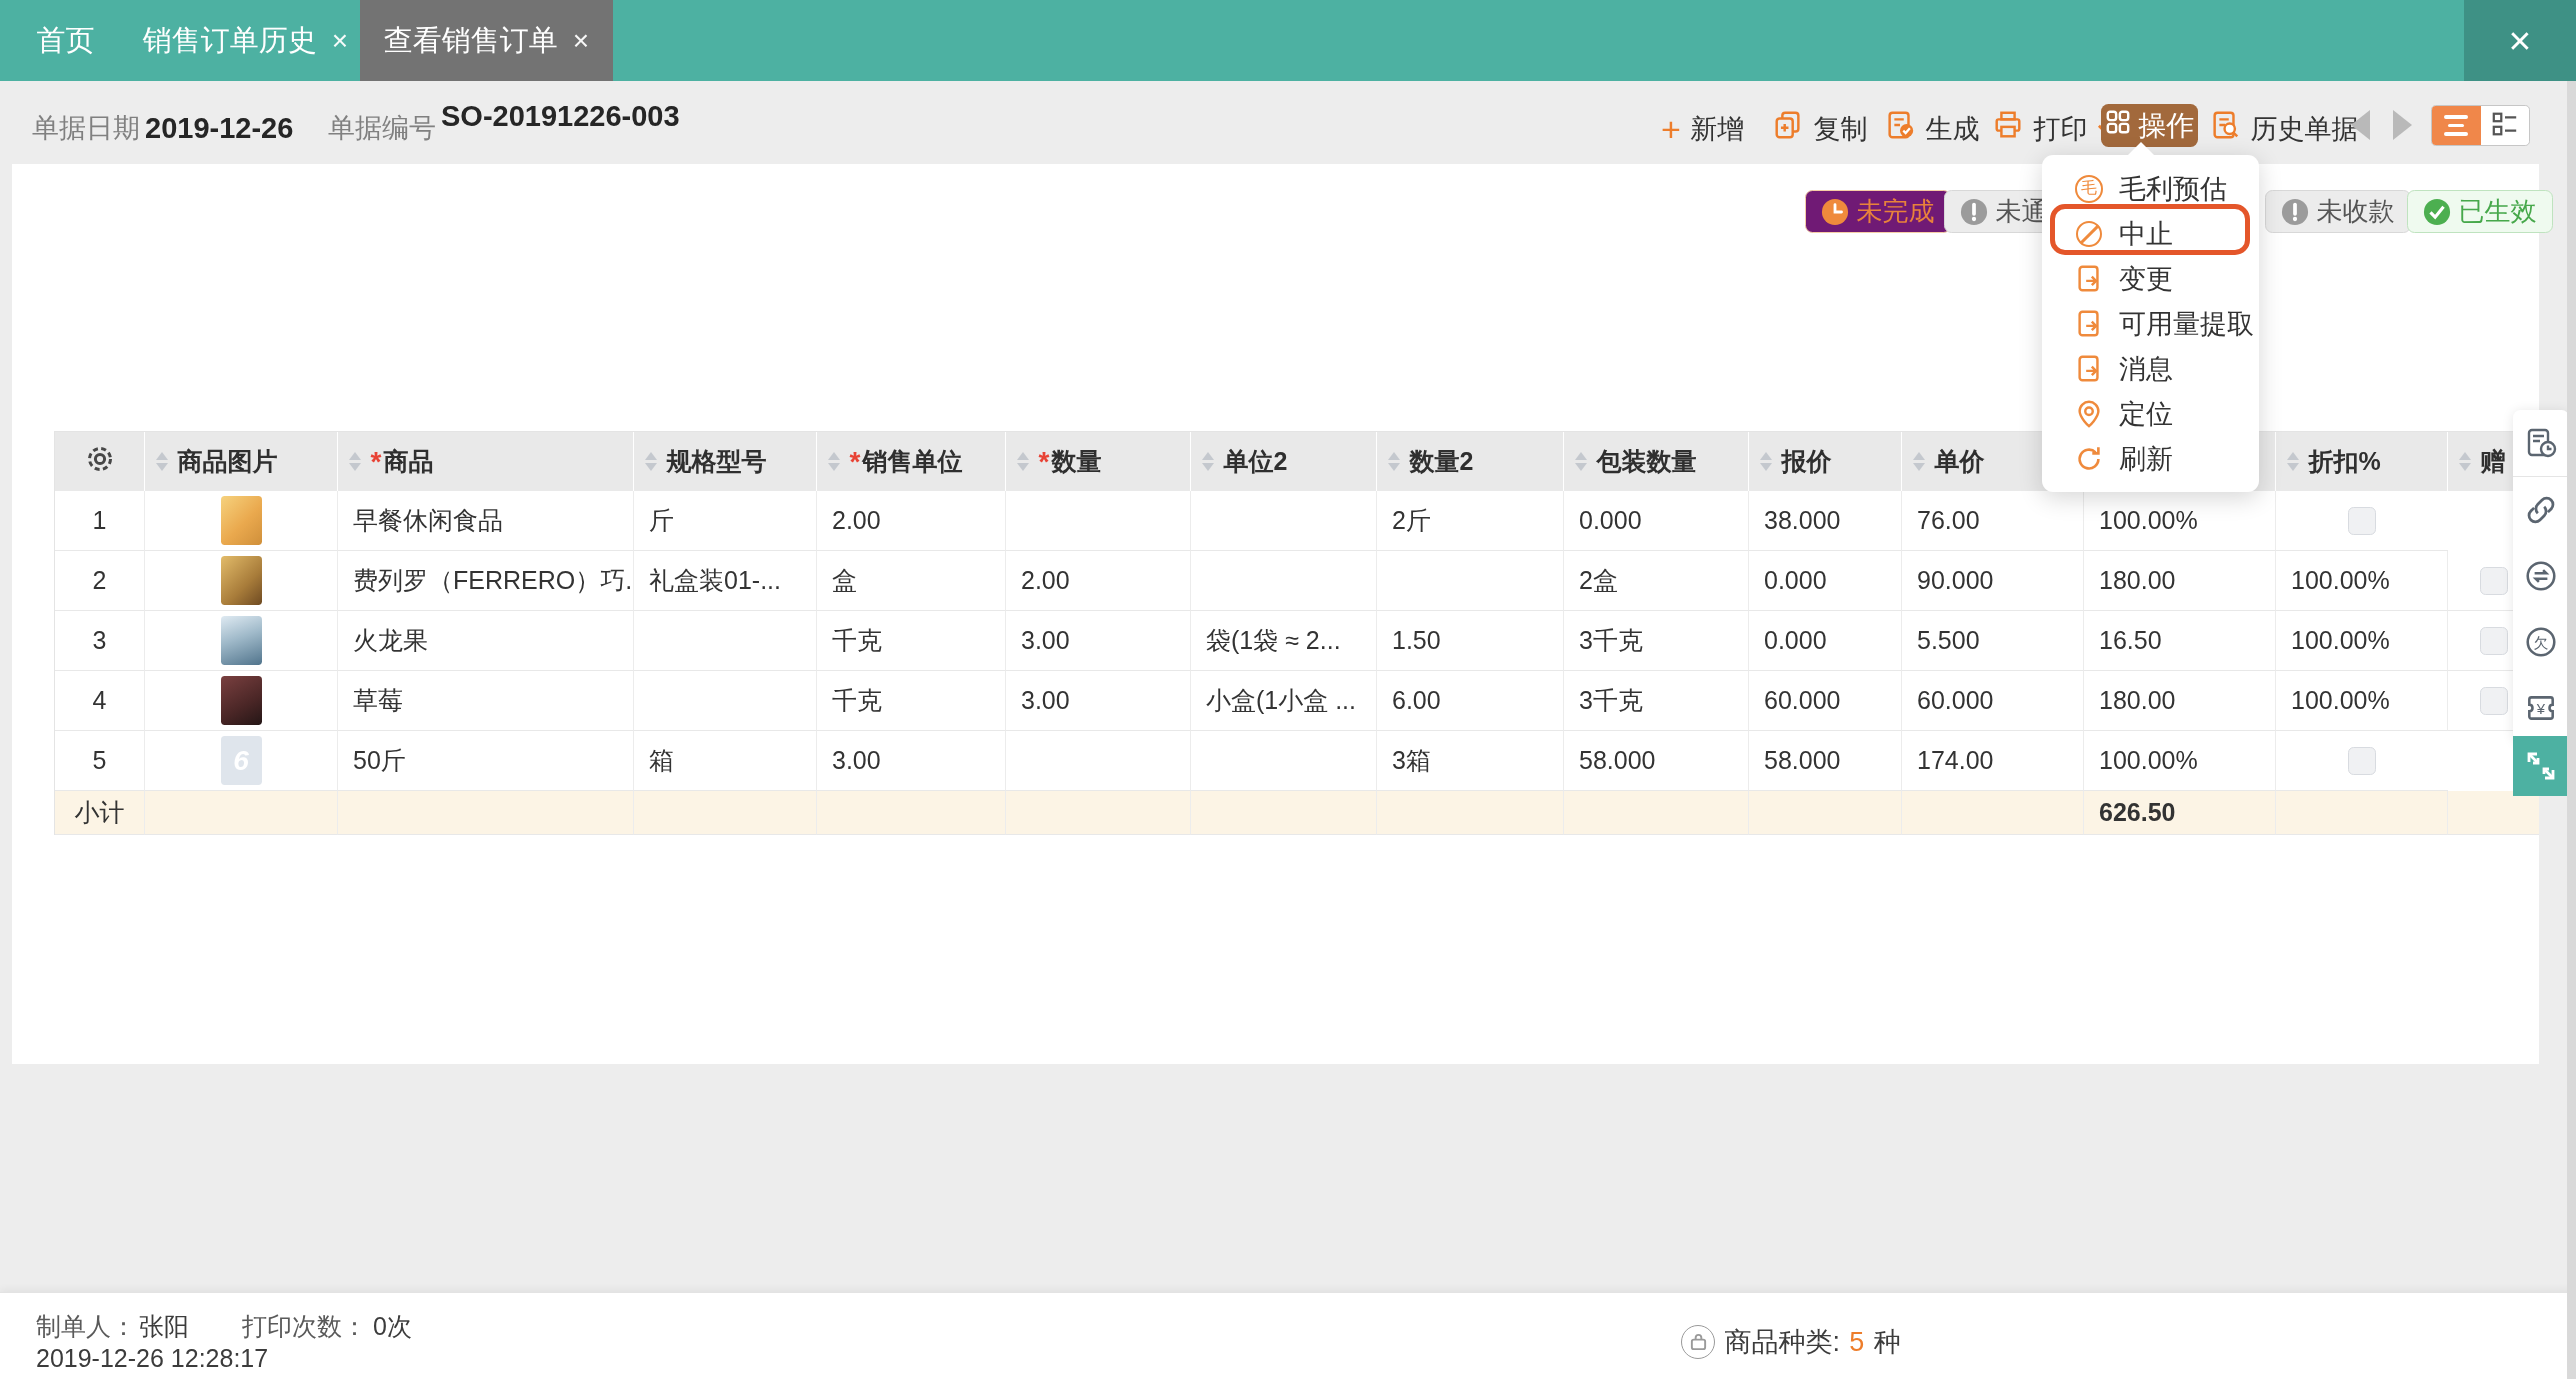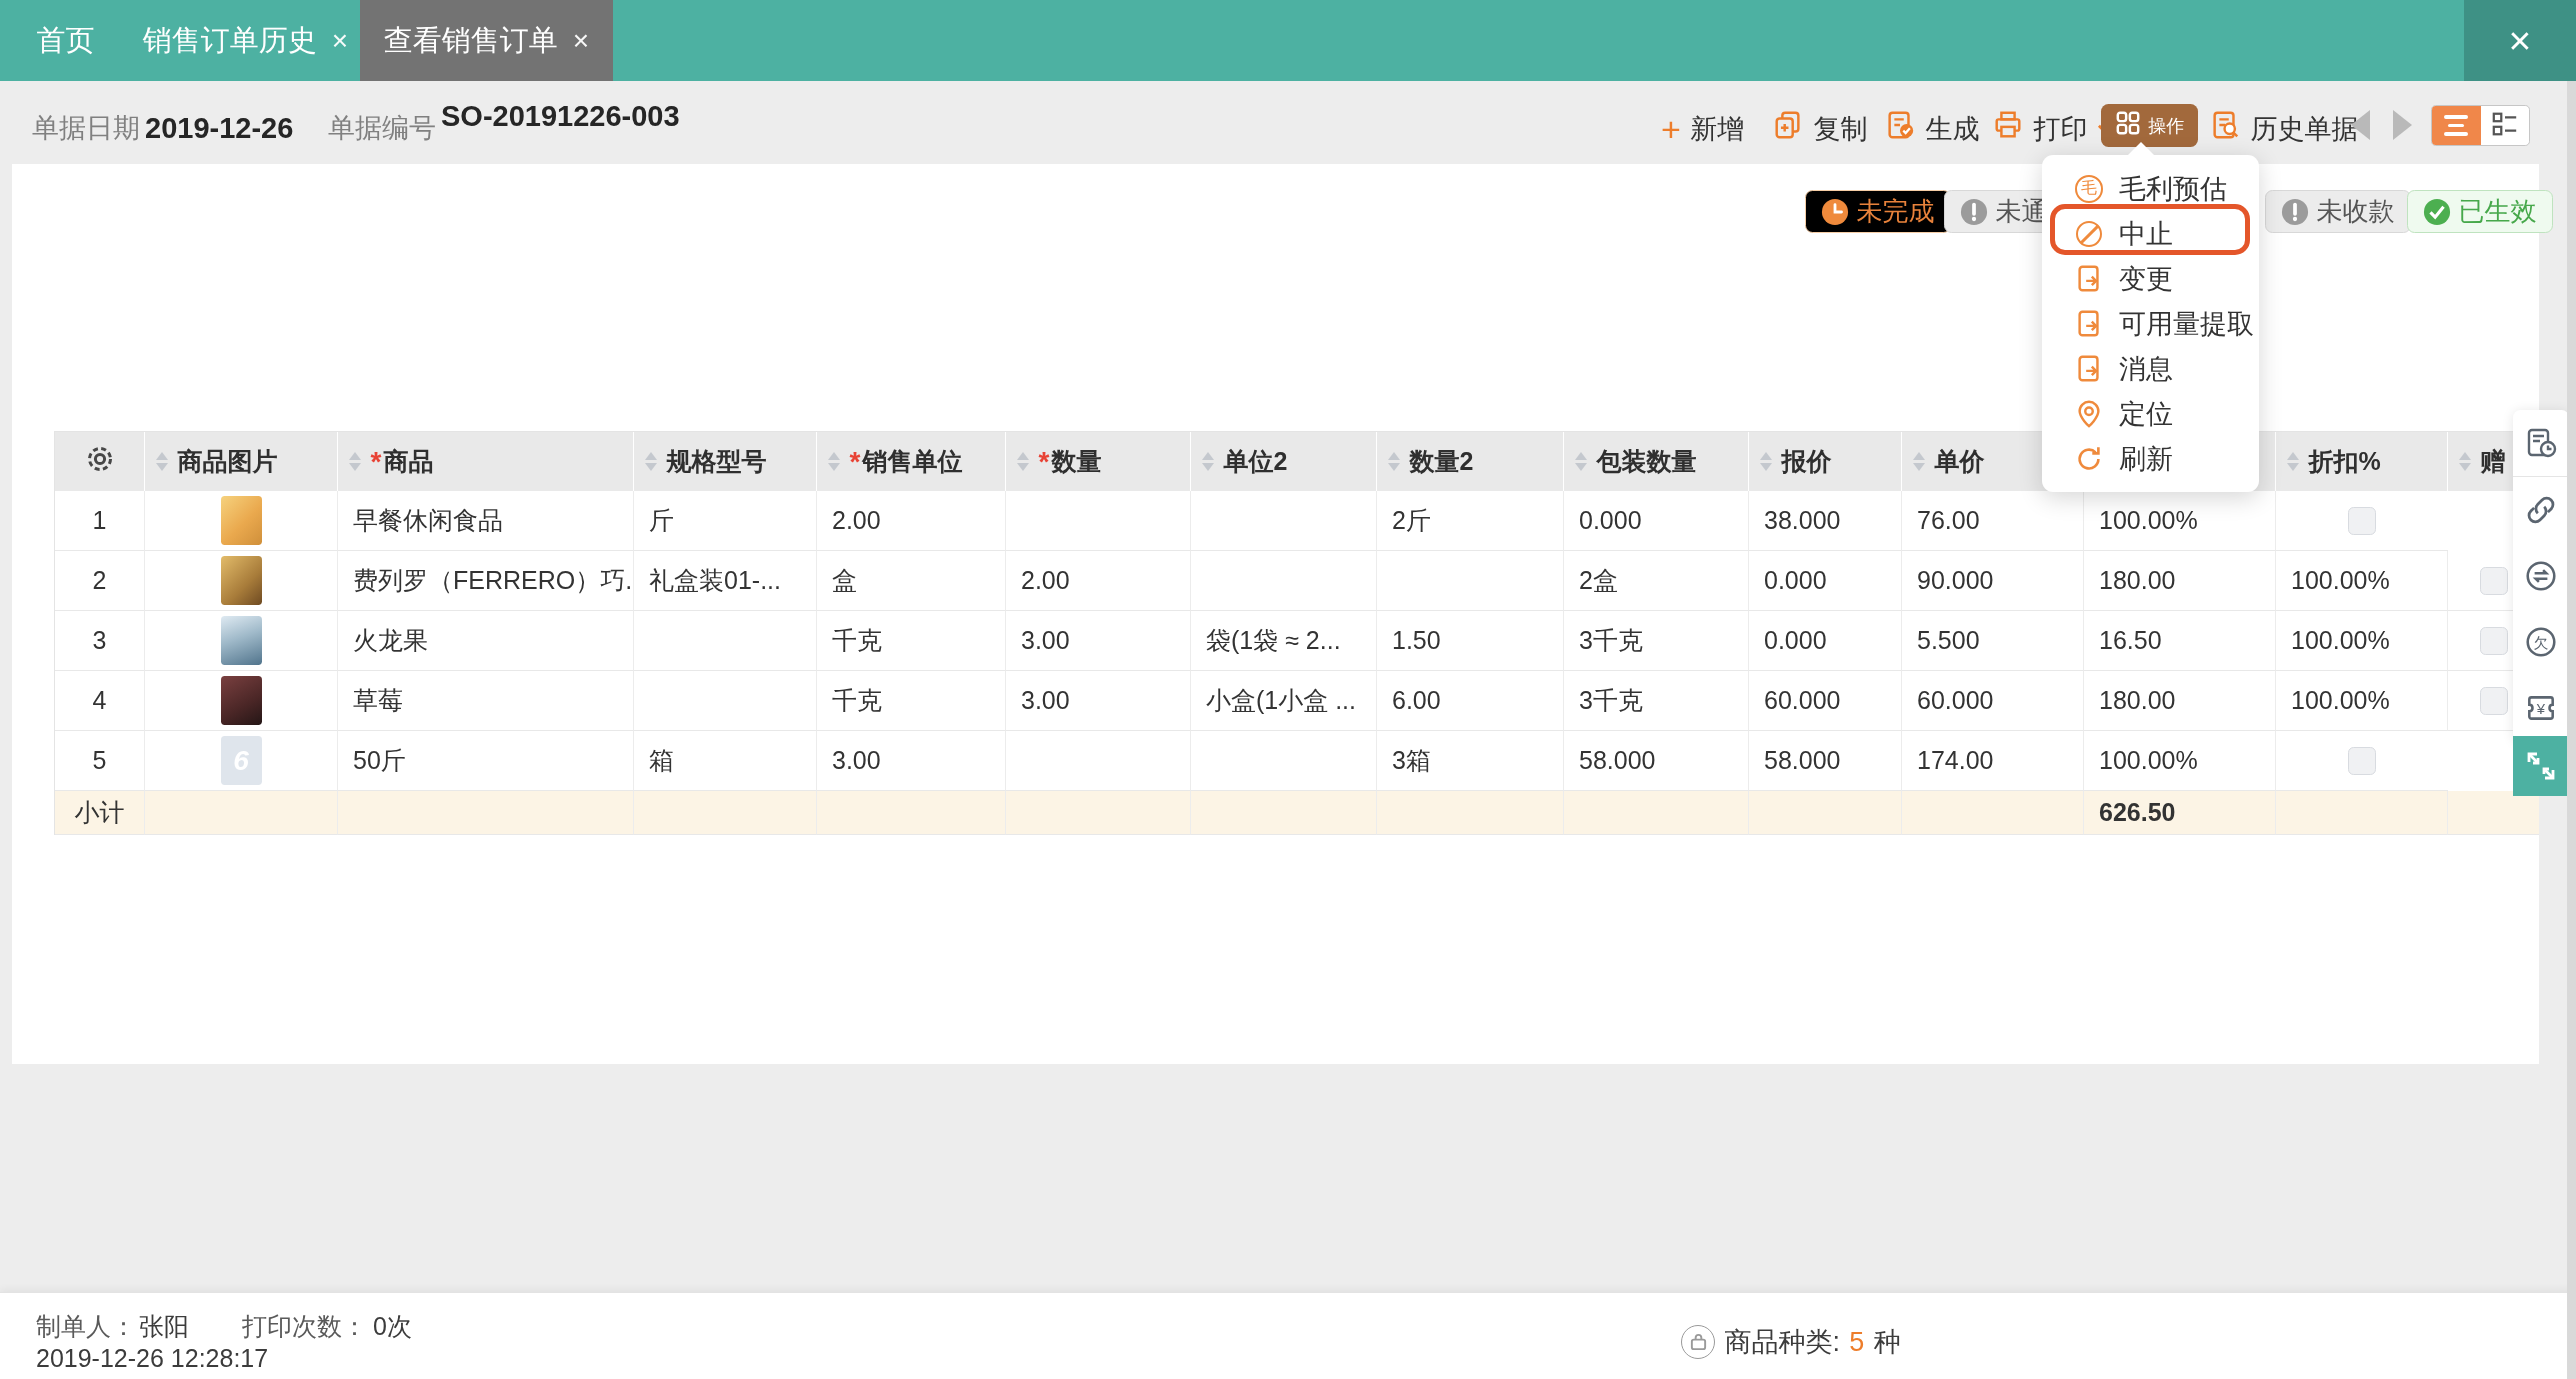--- a/index.html
+++ b/index.html
@@ -18,38 +18,38 @@
        color:#fff;font-size:39px;display:flex;align-items:center;justify-content:center}
 
   
   .hlabel{color:#808080;font-size:27px;line-height:47px}
   .hvalue{color:#262626;font-size:29px;font-weight:600;line-height:47px}
   .tbtn{position:absolute;top:105px;height:47px;display:flex;align-items:center;gap:9.4px;
         font-size:27px;color:#333}
   .tbtn svg{flex:0 0 auto}
   .operate-btn{position:absolute;left:2101px;top:104px;width:97px;height:43px;border-radius:7.5px;
         background:#a2693c;color:#fff;display:flex;align-items:center;justify-content:center;gap:7.5px;
-        font-size:18px}
+        font-size:28px}
   .nav-arrow{position:absolute;top:110px;width:0;height:0;border:15px solid transparent}
   .arrow-left{left:2351px;border-right:19px solid #b9b9b9;border-left:0}
   .arrow-right{left:2393px;border-left:19px solid #b9b9b9;border-right:0}
   .view-toggle{position:absolute;left:2431px;top:105px;width:99px;height:41px;border:1.9px solid #c6c6c6;
         border-radius:4.7px;background:#fff;display:flex;overflow:hidden}
   .seg{flex:1;display:flex;align-items:center;justify-content:center}
   .seg.on{background:#f0874a}
   .seg-lines{display:flex;flex-direction:column;gap:4.7px;align-items:center}
   .seg-lines i{display:block;height:3.7px;background:#fff;border-radius:1.9px}
 
   
   .card{left:12px;top:164px;width:2527px;height:900px;background:#fff;z-index:1}
 
   
   .badge{position:absolute;top:190px;height:43px;border-radius:7.5px;display:flex;align-items:center;
          gap:7.5px;padding:0 15px;font-size:26px;z-index:5;background:#ececec;border:1.9px solid #d8d8d8;color:#555}
-  .badge.orange{background:#000000;border-color:#f5cda6;color:#e8823b}
+  .badge.orange{background:#701a75;border-color:#f5cda6;color:#e8823b}
   .badge.green{background:#effaef;border-color:#bfe3bf;color:#47a84b}
 
   
   .ilabel{color:#666;font-size:27px}
   .ivalue{color:#2c2c2c;font-size:27px}
   .req-star{color:#e84335;font-weight:700;margin-right:7.5px;font-size:28px}
   .addnote{color:#ed7d2b;font-size:27px;display:flex;align-items:center;gap:9.4px}
 
   
   .table{left:54px;top:431px;width:2486px;border-left:0.9px solid #e4e4e4;border-top:0.9px solid #e4e4e4;z-index:2}

